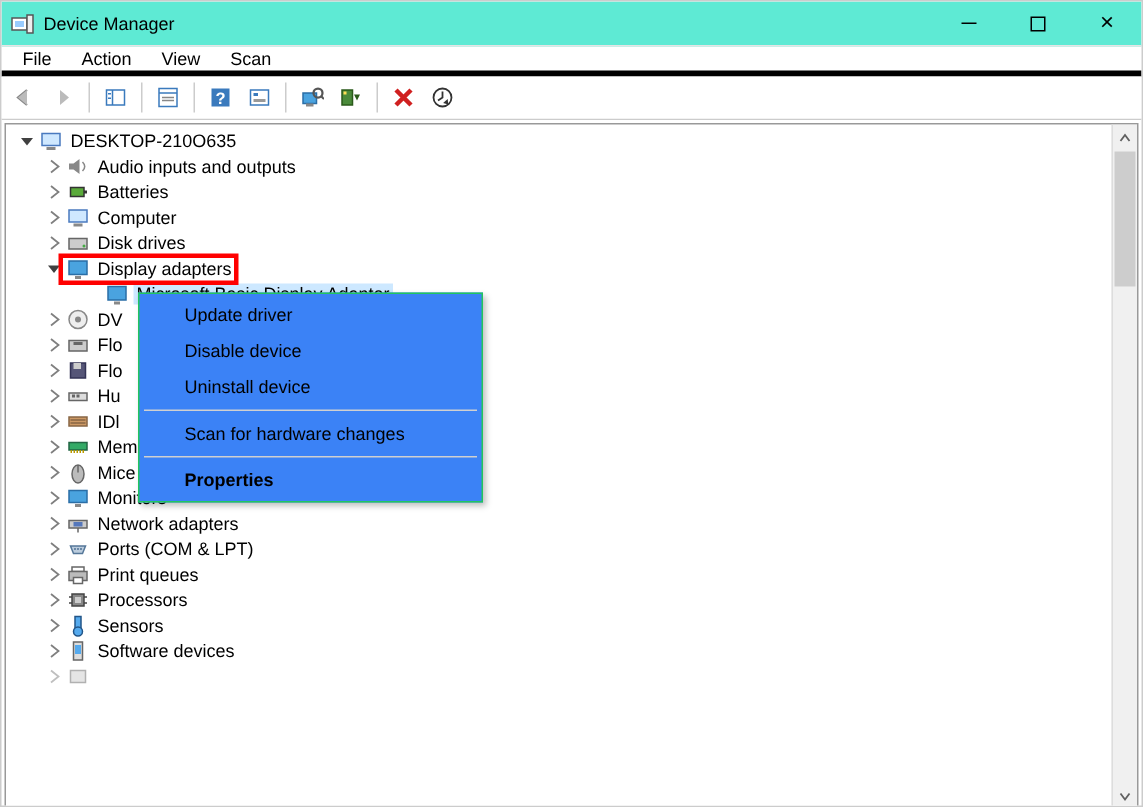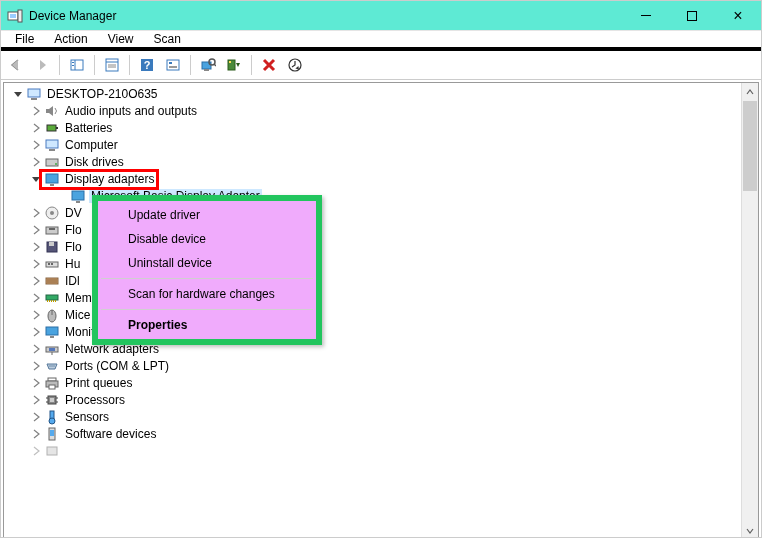--- a/index.html
+++ b/index.html
@@ -123,22 +123,22 @@
   
   .red-highlight {
     border: 3px solid #ff0000;
     position: absolute;
     pointer-events: none;
     z-index: 50;
   }
   
   .context-menu {
     position: absolute;
-    background: #f0abfc;
-    border: 6px solid #22c55e;
+    background: #3b82f6;
+    border: 1px solid #22c55e;
     box-shadow: 2px 2px 4px rgba(0,0,0,0.25);
     padding: 2px;
     z-index: 100;
     width: 230px;
   }
   .context-menu .cm-item {
     padding: 5px 20px 5px 28px;
     font-size: 12px;
   }
   .context-menu .cm-sep {

